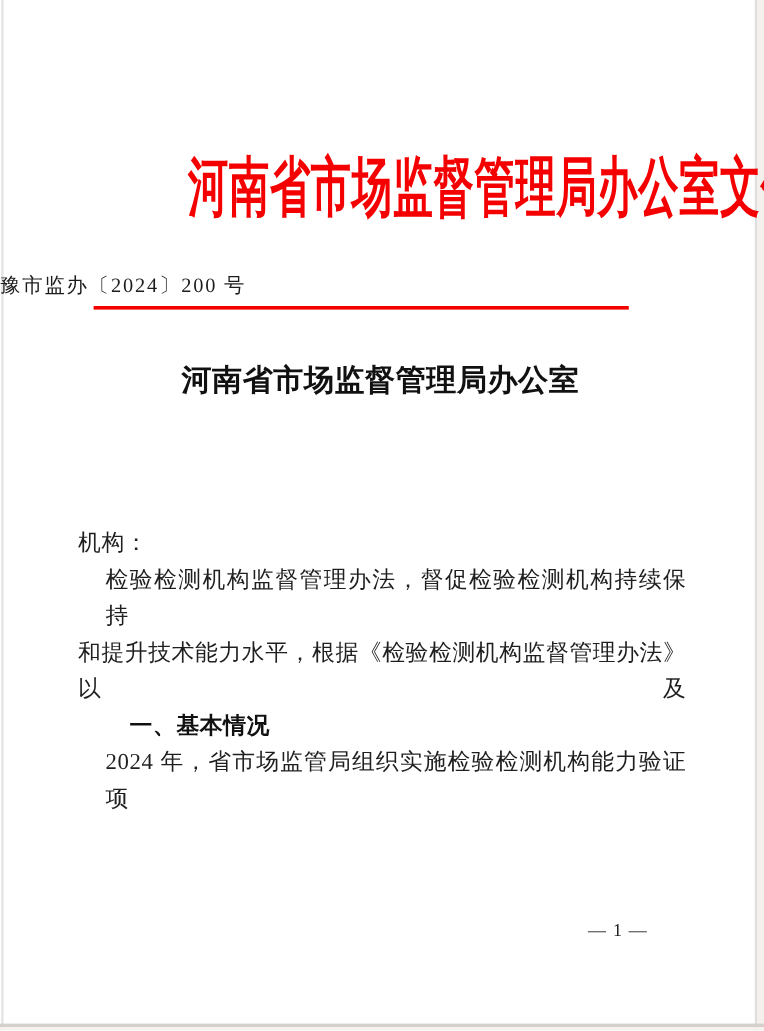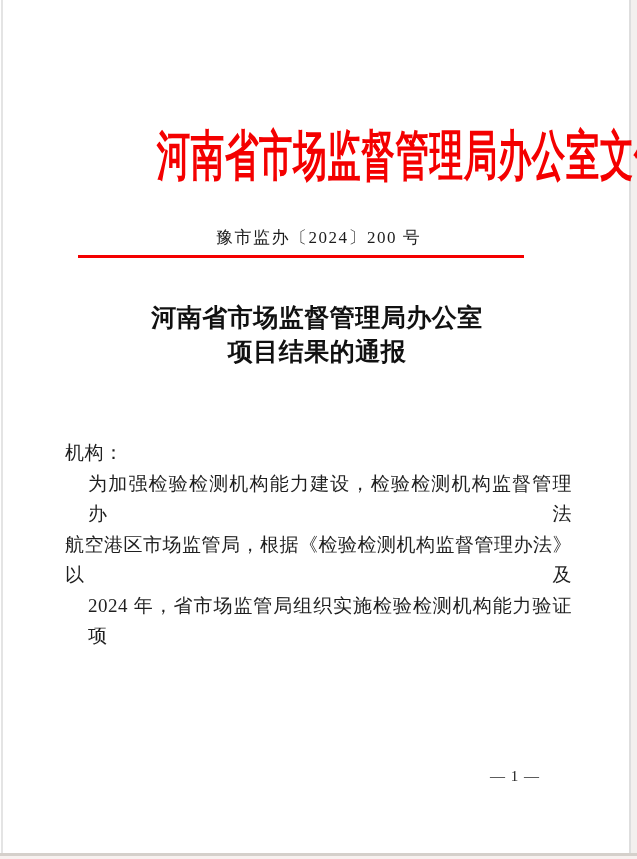--- a/index.html
+++ b/index.html
@@ -36,21 +36,21 @@
     font-weight: bold;
     letter-spacing: 1px;
     transform: scaleX(0.62);
     transform-origin: 50% 50%;
   }
 
   
   .doc-number {
     position: absolute;
     top: 226px; left: 0; width: 637px;
-    text-align: center;
+    text-align: left;
     font-size: 17px;
     letter-spacing: 1.5px;
     color: #1c1c1c;
   }
 
   
   .red-rule {
     position: absolute;
     top: 255px; left: 78px;
     width: 446px; height: 3px;
@@ -117,26 +117,26 @@
   <div class="org-banner">
     <span class="stretch" style="color: rgb(244, 0, 0);">河南省市场监督管理局办公室文件</span>
   </div>
 
   <div class="doc-number">豫市监办〔2024〕200 号</div>
 
   <div class="red-rule" style="background: rgb(244, 0, 0);"></div>
 
   <div class="doc-title">
     <div>河南省市场监督管理局办公室</div>
-    <div>项目结果的通报</div>
   </div>
 
   <div class="body-block">
     <div class="line">机构：</div>
-    <div class="line full indent-1">为加强检验检测机构能力建设，检验检测机构监督管理办法</div>
-    <div class="line full">航空港区市场监管局，根据《检验检测机构监督管理办法》以及</div>
+    <div class="line full indent-1">检验检测机构监督管理办法，督促检验检测机构持续保持</div>
+    <div class="line full">和提升技术能力水平，根据《检验检测机构监督管理办法》以及</div>
+    <div class="line section-heading indent-2">一、基本情况</div>
     <div class="line full indent-1">2024 年，省市场监管局组织实施检验检测机构能力验证项</div>
 
   </div>
 
   <div class="page-number">— 1 —</div>
 
 </div>
 
 </body></html>

